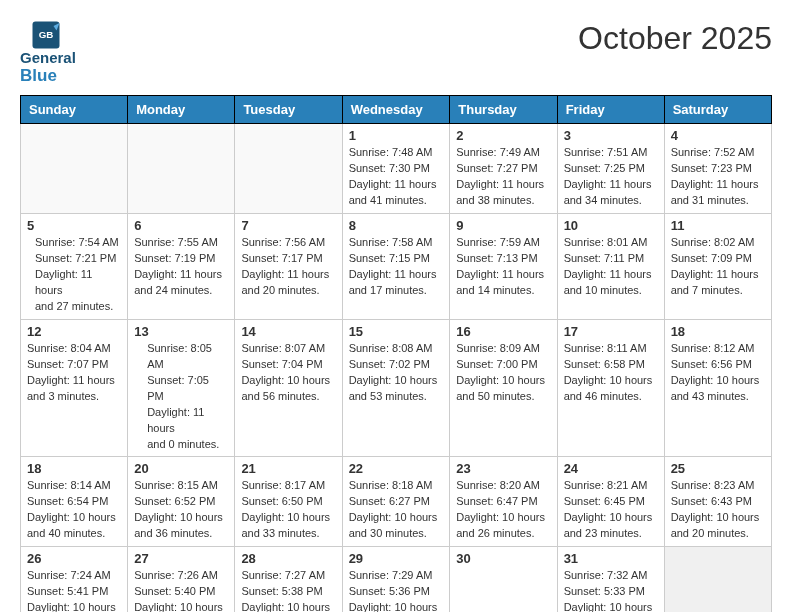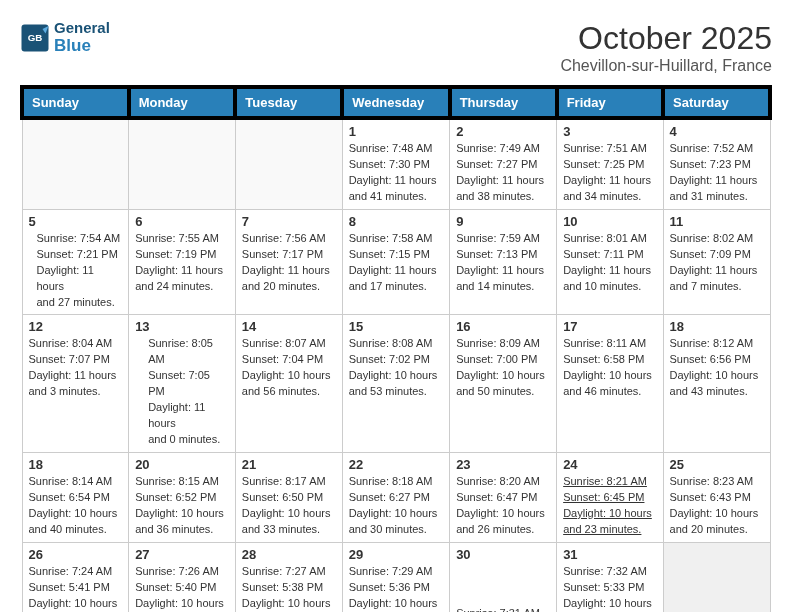--- a/index.html
+++ b/index.html
@@ -12,20 +12,21 @@
     }
     .header {
       display: flex;
       align-items: flex-start;
       justify-content: space-between;
       margin-bottom: 10px;
     }
     .logo {
       display: flex;
       align-items: center;
+      flex-direction: column;
     }
     .logo-icon {
       width: 30px;
       height: 30px;
       margin-right: 4px;
     }
     .title-block {
       text-align: right;
     }
     .month-title {
@@ -41,21 +42,21 @@
       width: 100%;
       border-collapse: collapse;
       border: 1px solid #ccc;
     }
     .calendar th {
       background-color: #2980b9;
       color: white;
       text-align: left;
       padding: 6px 8px;
       font-size: 13px;
-      border: 4px solid #000000;
+      border: 1px solid #000000;
     }
     .calendar td {
       border: 1px solid #ccc;
       vertical-align: top;
       padding: 4px 6px;
       width: 108px;
       min-height: 80px;
       font-size: 11px;
       color: #333;
       background: #fff;
@@ -90,21 +91,20 @@
       <text x="20" y="24" text-anchor="middle" fill="white" font-size="13" font-family="Arial" font-weight="bold">GB</text>
       <polygon points="30,8 38,4 34,14" fill="#5dade2"></polygon>
     </svg>
     <div>
       <div style="font-size:15px;font-weight:bold;color:#1a5276;line-height:1.1;">General</div>
       <div style="font-size:17px;font-weight:bold;color:#2980b9;line-height:1.1;">Blue</div>
     </div>
   </div>
   <div class="title-block">
     <div class="month-title">October 2025</div>
-    <div class="subtitle">Chevillon-sur-Huillard, France</div>
   </div>
 </div>
 
 <table class="calendar">
   <thead>
     <tr>
     <th>Sunday</th>
         <th>Monday</th>
         <th>Tuesday</th>
         <th>Wednesday</th>
@@ -280,21 +280,21 @@
         </td>
         <td>
           <span class="day-number">23</span>
           <div class="day-info" style="white-space: pre-line;">Sunrise: 8:20 AM
 Sunset: 6:47 PM
 Daylight: 10 hours
 and 26 minutes.</div>
         </td>
         <td>
           <span class="day-number">24</span>
-          <div class="day-info" style="white-space: pre-line; text-decoration: underline;">Sunrise: 8:21 AM
+          <div class="day-info" style="white-space: pre-line;">Sunrise: 8:21 AM
 Sunset: 6:45 PM
 Daylight: 10 hours
 and 23 minutes.</div>
         </td>
         <td>
           <span class="day-number">25</span>
           <div class="day-info" style="white-space: pre-line;">Sunrise: 8:23 AM
 Sunset: 6:43 PM
 Daylight: 10 hours
 and 20 minutes.</div>

